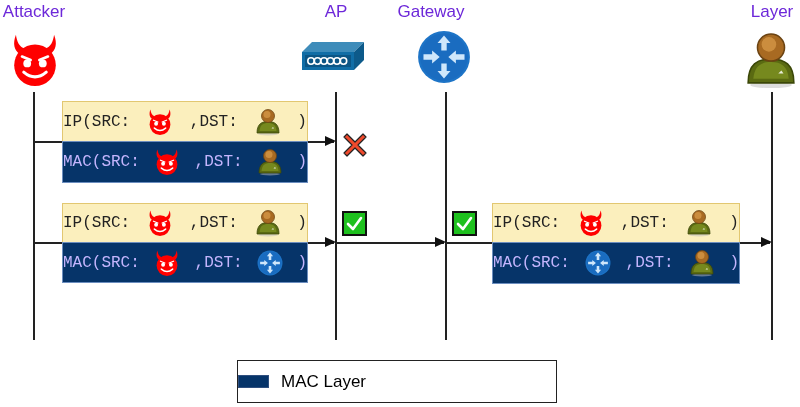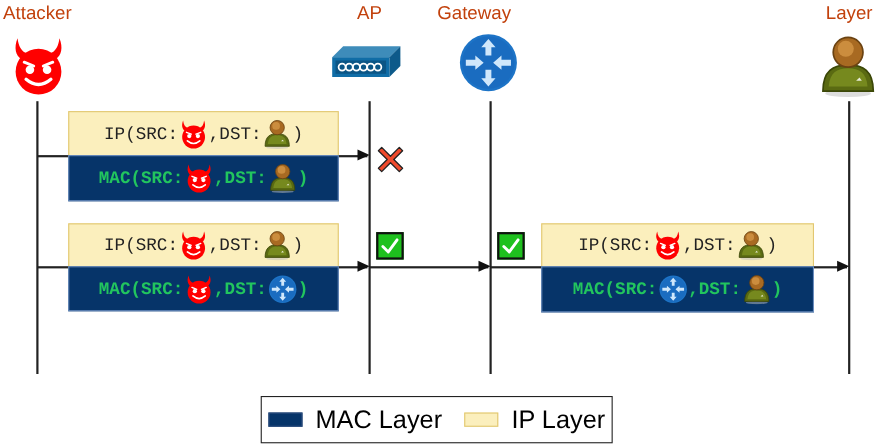--- a/index.html
+++ b/index.html
@@ -1,28 +1,28 @@
 <!DOCTYPE html>
 <html><head>
 <meta charset="utf-8">
 <style>
   html,body{margin:0;padding:0;background:#fff;}
   body{width:800px;height:407px;position:relative;overflow:hidden;font-family:"Liberation Sans",sans-serif;}
-  .actor-label{position:absolute;top:2px;font-size:17px;color:#c2410c;transform:translateX(-50%);white-space:nowrap;}
+  .actor-label{position:absolute;top:2px;font-size:17px;color:#6d28d9;transform:translateX(-50%);white-space:nowrap;}
   .lifeline{position:absolute;top:92px;width:1.5px;height:248px;background:#222;}
   .icon{position:absolute;}
   .arrow{position:absolute;height:1.5px;background:#222;}
   .arrow::after{content:"";position:absolute;right:-2px;top:-5px;border-left:11px solid #111;border-top:5.5px solid transparent;border-bottom:5.5px solid transparent;}
-  .pkt{position:absolute;box-sizing:border-box;display:flex;align-items:center;justify-content:center;font-family:"Liberation Mono","DejaVu Sans Mono",monospace;font-size:16px;white-space:nowrap;}
+  .pkt{position:absolute;box-sizing:border-box;display:flex;align-items:center;justify-content:space-between;font-family:"Liberation Mono","DejaVu Sans Mono",monospace;font-size:16px;white-space:nowrap;}
   .pkt.ip{background:#fbefbd;border:1.5px solid #e2c771;color:#222;}
-  .pkt.mac{background:#063469;border:1.5px solid #6c8ebf;color:#22c55e;font-weight:bold;}
+  .pkt.mac{background:#063469;border:1.5px solid #6c8ebf;color:#c4b5fd;}
   .pkt .mini{display:inline-block;width:26px;height:28px;vertical-align:middle;margin:0 1px;}
   .pkt .mini svg{width:26px;height:28px;display:block;}
   .check{position:absolute;width:25px;height:25px;box-sizing:border-box;background:#1ec11e;border:2px solid #111;display:flex;align-items:center;justify-content:center;}
-  .legend{position:absolute;left:237px;top:360px;width:320px;height:43px;box-sizing:border-box;border:1.5px solid #222;display:flex;align-items:center;justify-content:center;gap:14px;font-size:23px;}
+  .legend{position:absolute;left:237px;top:360px;width:320px;height:43px;box-sizing:border-box;border:1.5px solid #222;display:flex;align-items:center;justify-content:space-between;gap:14px;font-size:17px;}
   .legend .sw{display:inline-block;width:31px;height:13px;vertical-align:middle;margin-right:12px;box-sizing:border-box;}
   .legend .sw.mac{background:#063469;border:1px solid #2f4f7f;}
   .legend .sw.ip{background:#fbefbd;border:1.5px solid #e2c771;}
   .legend-item{display:flex;align-items:center;}
 </style>
 </head>
 <body>
 
 <svg width="0" height="0" style="position:absolute">
   <defs>
@@ -202,17 +202,13 @@
       </svg>
     </span>
   <span>)</span>
 </div>
 
 <div class="legend">
   <div class="legend-item">
     <span class="sw mac"></span>
     <span>MAC Layer</span>
   </div>
-  <div class="legend-item" style="margin-left:6px">
-    <span class="sw ip"></span>
-    <span>IP Layer</span>
-  </div>
 </div>
 
 </body></html>

